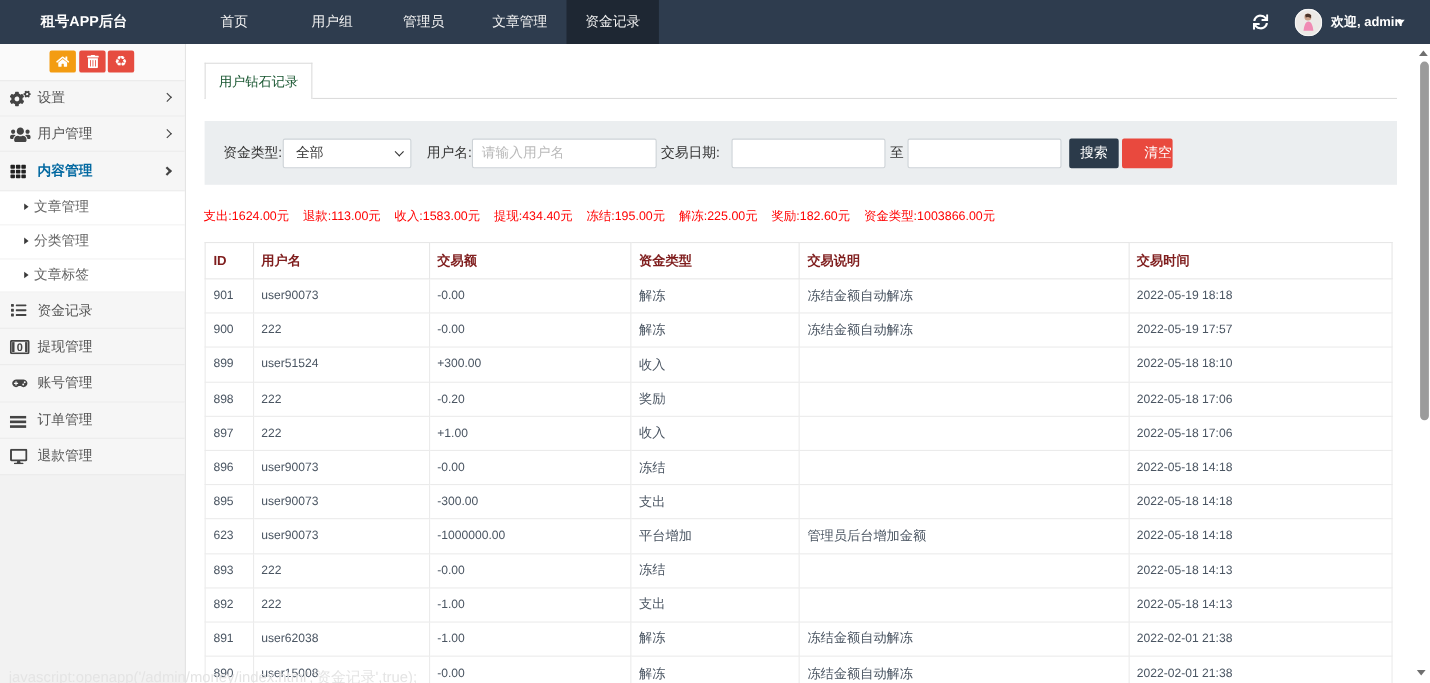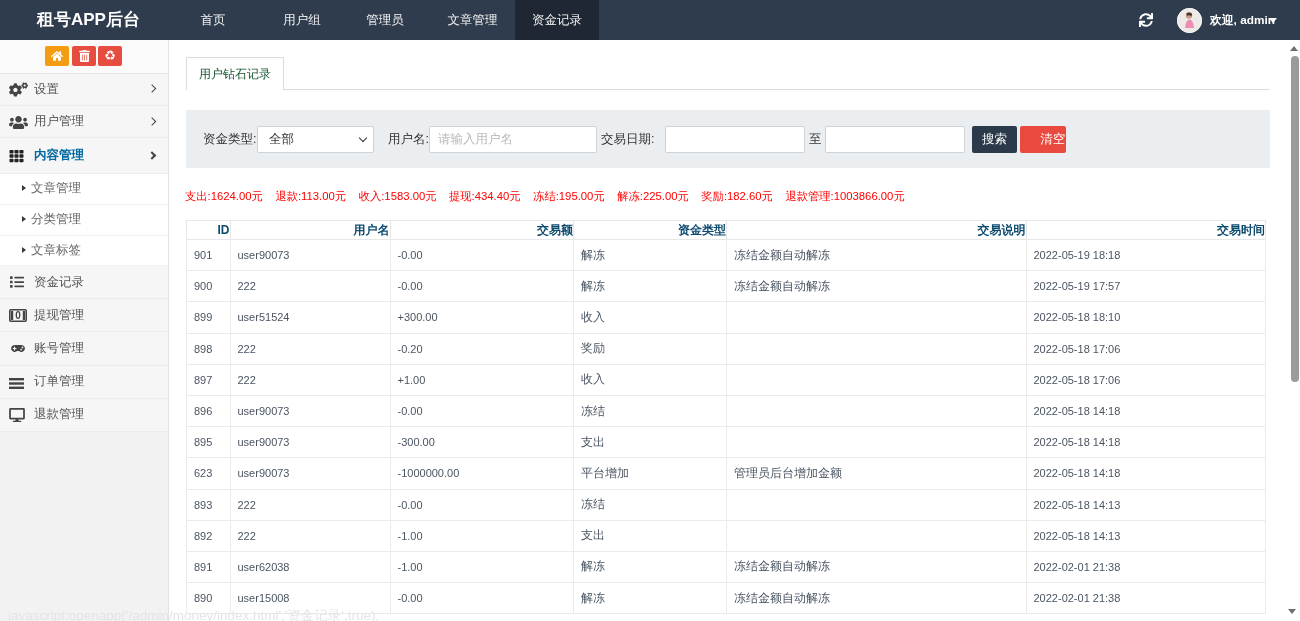--- a/index.html
+++ b/index.html
@@ -4,21 +4,21 @@
 <style>
 * { margin:0; padding:0; box-sizing:border-box; }
 html,body { width:1300px; height:621px; overflow:hidden; background:#fff;
   font-family:"Liberation Sans",sans-serif; }
 body { position:relative; }
 .abs { position:absolute; }
 
 
 #nav { position:absolute; left:0; top:0; width:1300px; height:40px; background:#2e3c4e; }
 #logo { position:absolute; left:37px; top:0; height:40px; line-height:40px;
-  color:#fff; font-size:17px; font-weight:bold; }
+  color:#fff; font-size:13px; font-weight:bold; }
 .navitem { position:absolute; top:0; height:40px; line-height:41px; color:#f2f2f2;
   font-size:12.5px; text-align:center; }
 #navactive { position:absolute; top:0; height:40px; background:#1e2733; }
 #welcome { position:absolute; top:0; height:40px; line-height:41px; color:#fff;
   font-size:11.8px; font-weight:bold; }
 .caret { position:absolute; width:0; height:0; border-left:4.5px solid transparent;
   border-right:4.5px solid transparent; border-top:5px solid #fff; }
 
 
 #sidebar { position:absolute; left:0; top:40px; width:169px; height:581px;
@@ -52,21 +52,21 @@
 .finput { position:absolute; top:126px; height:27px; background:#fff; border:1px solid #ced3d7; border-radius:2px; }
 .fbtn { position:absolute; top:126px; height:27px; border-radius:2px; color:#fff;
   font-size:12.5px; text-align:center; line-height:27px; }
 #redline { position:absolute; left:185px; top:189px; width:1100px; height:16px;
   font-size:11.3px; color:#f00; white-space:nowrap; }
 #redline span { margin-right:12.5px; }
 
 
 #tbl { position:absolute; left:186px; top:220px; width:1080px;
   border-collapse:collapse; table-layout:fixed; }
-#tbl th { height:19px; font-size:12px; color:#0c4a6e; text-align:right;
+#tbl th { height:33px; font-size:12px; color:#7f1d1d; text-align:left;
   font-weight:bold; padding-left:7px; border:1px solid #e7e7e7; background:#fff; }
 #tbl td { height:31.2px; font-size:11px; color:#4a5562; padding-left:7px;
   border:1px solid #ebebeb; background:#fff; }
 #tbl td:nth-child(4), #tbl td:nth-child(5) { font-size:12px; }
 
 
 #sbthumb { position:absolute; left:1290.5px; top:55.5px; width:8px; height:326px;
   background:#9b9b9b; border-radius:4px; }
 .sarrow { position:absolute; width:0; height:0; }
 </style>
@@ -189,21 +189,21 @@
 <div class="finput" style="left:429px;width:168px;"></div>
 <div class="flabel" style="left:438px;color:#b9b9b9;">请输入用户名</div>
 <div class="flabel" style="left:601px;">交易日期:</div>
 <div class="finput" style="left:665px;width:140px;"></div>
 <div class="flabel" style="left:809px;">至</div>
 <div class="finput" style="left:825px;width:140px;"></div>
 <div class="fbtn" style="left:972px;width:45px;background:#2b3a4a;">搜索</div>
 <div class="fbtn" style="left:1020px;width:45.5px;background:#e9493e;padding-left:20px;">清空</div>
 
 <div id="redline">
-  <span>支出:1624.00元</span><span>退款:113.00元</span><span>收入:1583.00元</span><span>提现:434.40元</span><span>冻结:195.00元</span><span>解冻:225.00元</span><span>奖励:182.60元</span><span>退款管理:1003866.00元</span>
+  <span>支出:1624.00元</span><span>退款:113.00元</span><span>收入:1583.00元</span><span>提现:434.40元</span><span>冻结:195.00元</span><span>解冻:225.00元</span><span>奖励:182.60元</span><span>资金类型:1003866.00元</span>
 </div>
 
 <table id="tbl">
   <colgroup>
       <col style="width:43.5px">
       <col style="width:160px">
       <col style="width:183.5px">
       <col style="width:153px">
       <col style="width:299.5px">
       <col>

